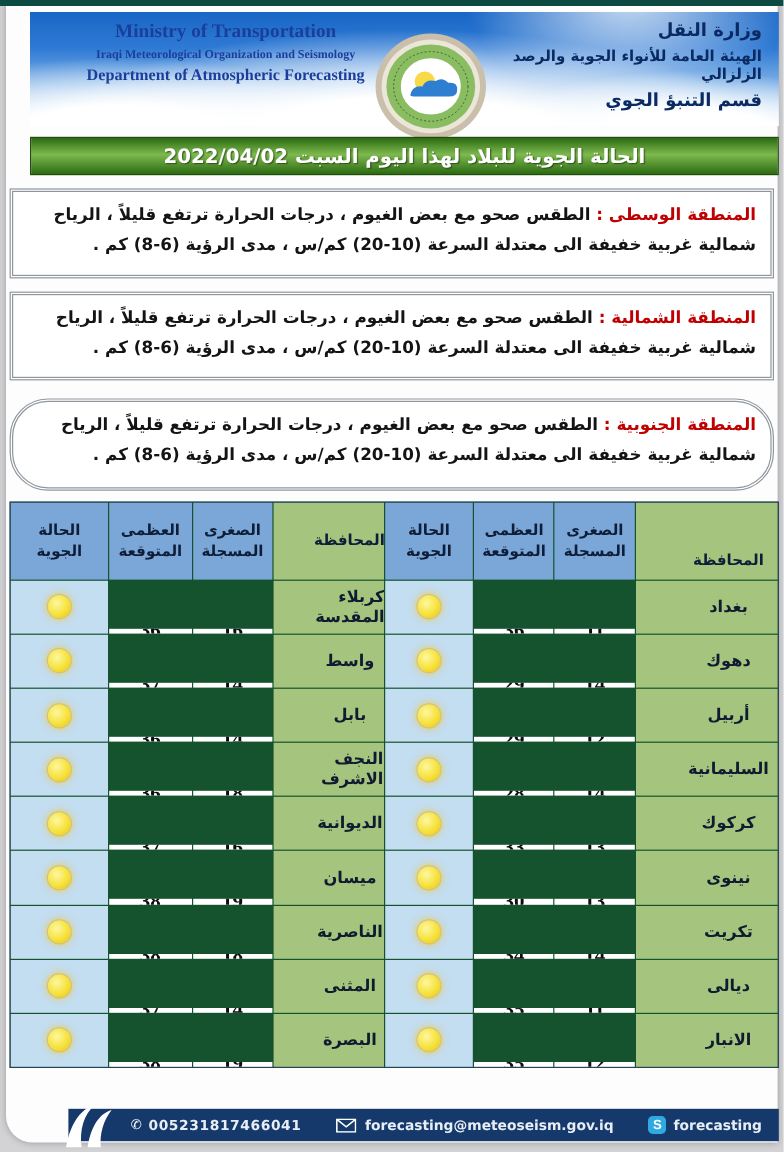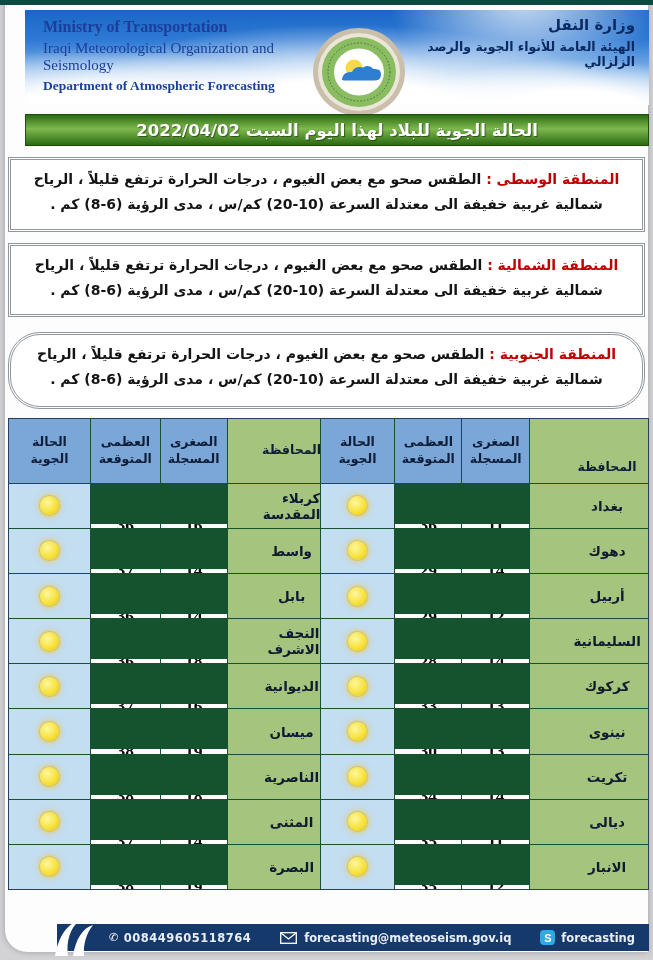--- a/index.html
+++ b/index.html
@@ -19,25 +19,25 @@
   #header{
     position:absolute;left:25px;top:10px;width:624px;height:95px;
     background:
       radial-gradient(ellipse 240px 80px at 88% 112%, #ffffff 32%, rgba(255,255,255,0) 72%),
       radial-gradient(ellipse 300px 100px at 12% 118%, #ffffff 34%, rgba(255,255,255,0) 74%),
       radial-gradient(ellipse 430px 150px at 50% 135%, #ffffff 38%, rgba(255,255,255,0) 76%),
       radial-gradient(ellipse 220px 150px at 80% -15%, rgba(255,255,255,.8), rgba(255,255,255,0) 62%),
       linear-gradient(180deg,#1866c6 0%,#2f7ad4 32%,#7eb1e7 64%,#d9ecfa 100%);
   }
   #hdr-en{
-    position:absolute;left:18px;top:8px;width:290px;
+    position:absolute;left:18px;top:8px;width:290px;text-align:center;
     color:#1b3e9b;font-family:"Liberation Serif", serif;
   }
   #hdr-en .l1{font-size:16px;font-weight:bold;margin-bottom:4px;}
-  #hdr-en .l2{font-size:15px;font-weight:normal;margin-bottom:4px;}
+  #hdr-en .l2{font-size:10px;font-weight:bold;margin-bottom:4px;}
   #hdr-en .l3{font-size:13.5px;font-weight:bold;}
   #hdr-ar{
     position:absolute;right:14px;top:6px;width:240px;
     color:#0a2a63;direction:rtl;font-weight:bold;
   }
   #hdr-ar .l1{font-size:15px;margin-bottom:5px;}
   #hdr-ar .l2{font-size:12.5px;margin-bottom:5px;}
   #hdr-ar .l3{font-size:15px;}
   #logo{position:absolute;left:287px;top:17px;}
   
@@ -49,21 +49,21 @@
     display:flex;align-items:center;justify-content:center;
   }
   #title-bar span{
     color:#ffffff;font-size:16.5px;font-weight:bold;direction:rtl;
     text-shadow:1px 1px 1px rgba(0,0,0,.45);
   }
   
   .region-box{
     position:absolute;left:8px;width:637px;box-sizing:border-box;
     background:#ffffff;border:3px double #8f969e;
-    padding:7px 12px 0 12px;direction:rtl;text-align:center;
+    padding:7px 12px 0 12px;direction:rtl;text-align:right;
   }
   .region-box .body{
     font-size:14px;font-weight:bold;color:#141414;line-height:1.75;
   }
   .region-box .lbl{color:#c00000;font-weight:bold;}
   #box-central{top:157px;height:75px;}
   #box-north{top:243px;height:74px;}
   #box-south{top:332px;height:77px;border-radius:32px;}
   
   #wtable{
@@ -122,20 +122,21 @@
 
 <div id="header">
   <div id="hdr-en">
     <div class="l1">Ministry of Transportation</div>
     <div class="l2">Iraqi Meteorological Organization and Seismology</div>
     <div class="l3">Department of Atmospheric Forecasting</div>
   </div>
   <div id="hdr-ar">
     <div class="l1">وزارة النقل</div>
     <div class="l2">الهيئة العامة للأنواء الجوية والرصد الزلزالي</div>
+    <div class="l3">قسم التنبؤ الجوي</div>
   </div>
   <div id="logo">
     <svg width="94" height="90" viewBox="0 0 94 90">
       <ellipse cx="47" cy="45" rx="46" ry="44" fill="#c9bfab"></ellipse>
       <ellipse cx="47" cy="45" rx="41" ry="39" fill="#ebe6d8"></ellipse>
       <ellipse cx="47" cy="45" rx="37" ry="35" fill="#8abc62"></ellipse>
       <ellipse cx="47" cy="45" rx="31" ry="29" fill="none" stroke="#35611f" stroke-width="0.8" stroke-dasharray="1.6 1.8"></ellipse>
       <ellipse cx="47" cy="45" rx="25" ry="23.5" fill="#ffffff"></ellipse>
       <circle cx="42" cy="41" r="8.5" fill="#f8d948"></circle>
       <path d="M30 52 q1.5-8 10-7 q3-6.5 11-4.5 q6-3.5 10.5 1.5 q8-1 7.5 6 q0 5.5-7 5.5 l-27 0 q-6 0-5-1.5z" fill="#2e7fd2"></path>
@@ -322,21 +323,21 @@
 
 <div id="footer">
   <div id="footer-swoosh">
     <svg width="52" height="40" viewBox="0 0 52 40">
       <path d="M4 38 C8 16 18 5 28 3 C19 10 15 24 17 38 Z" fill="#ffffff"></path>
       <path d="M22 38 C25 20 32 10 42 7 C35 16 32 27 33 38 Z" fill="#ffffff"></path>
     </svg>
   </div>
   <div id="phone-item">
     <span id="phone-icon">✆</span>
-    <span>008449605118764</span>
+    <span>005231817466041</span>
   </div>
   <div id="email-item">
     <svg width="17" height="12" viewBox="0 0 17 12">
       <rect x="0.7" y="0.7" width="15.6" height="10.6" fill="none" stroke="#ffffff" stroke-width="1.3"></rect>
       <path d="M1 1 L8.5 7 L16 1" fill="none" stroke="#ffffff" stroke-width="1.3"></path>
     </svg>
     <span>forecasting@meteoseism.gov.iq</span>
   </div>
   <div id="skype-item">
     <span id="skype-icon">S</span>

